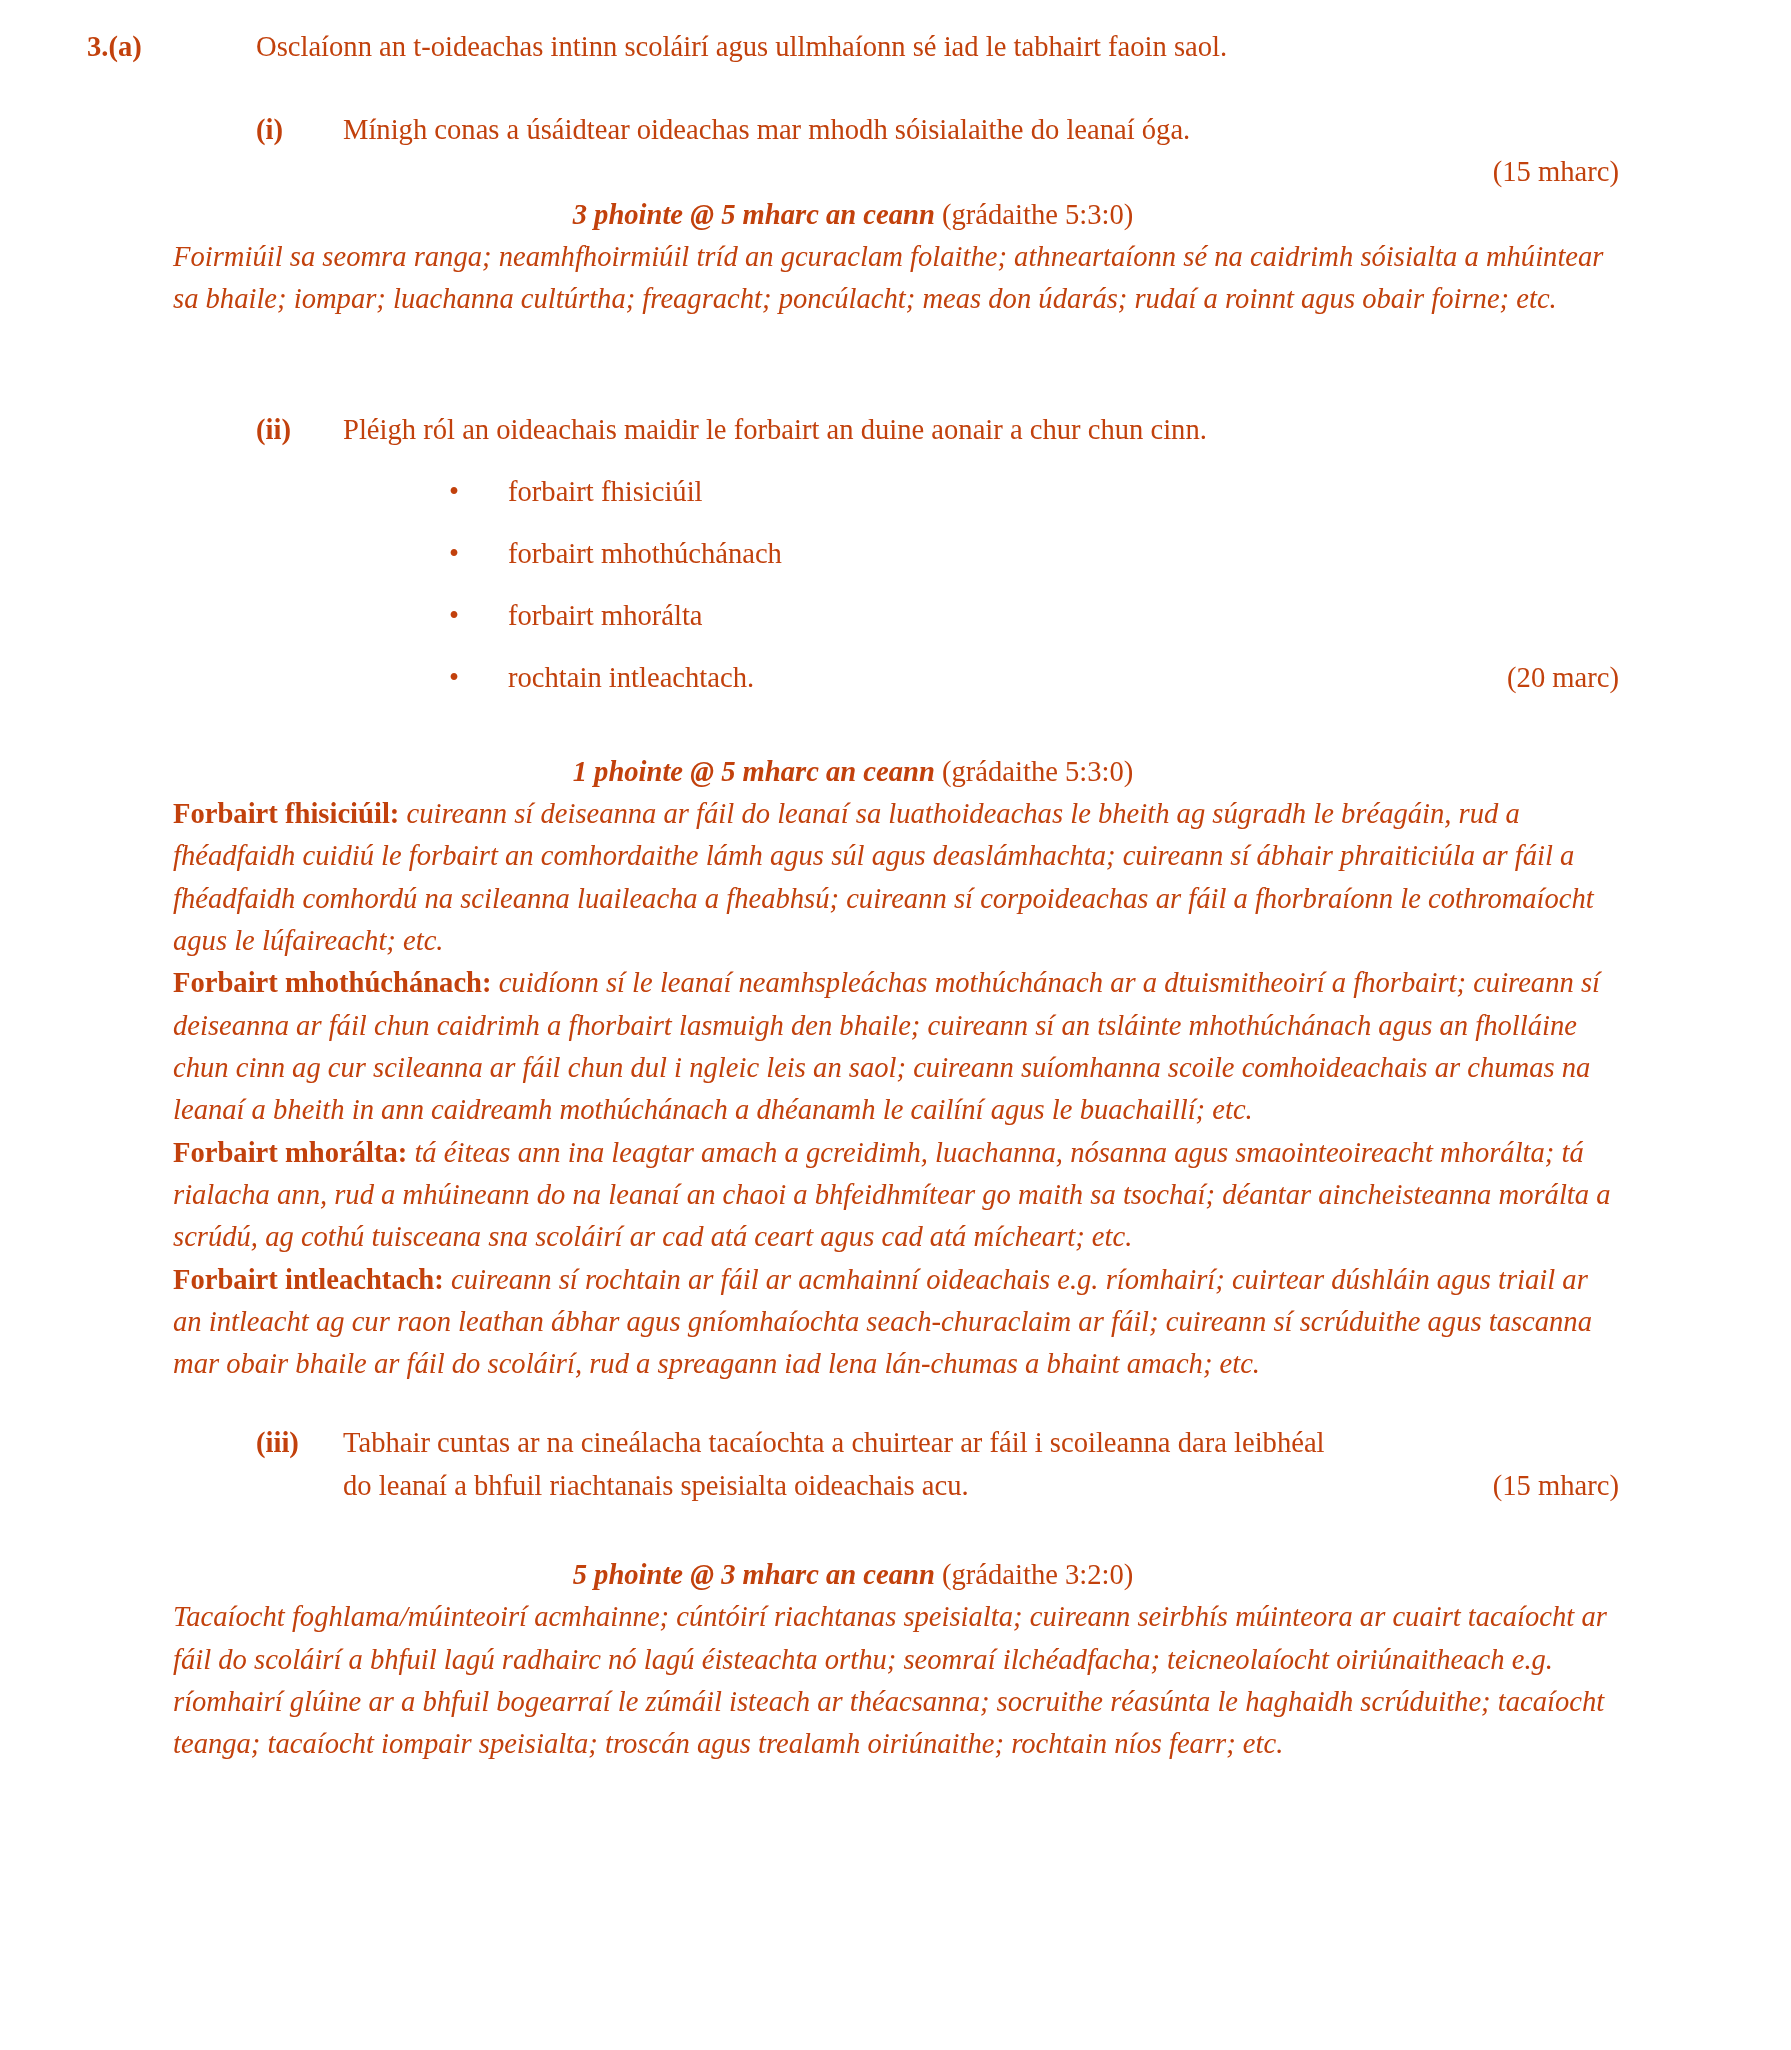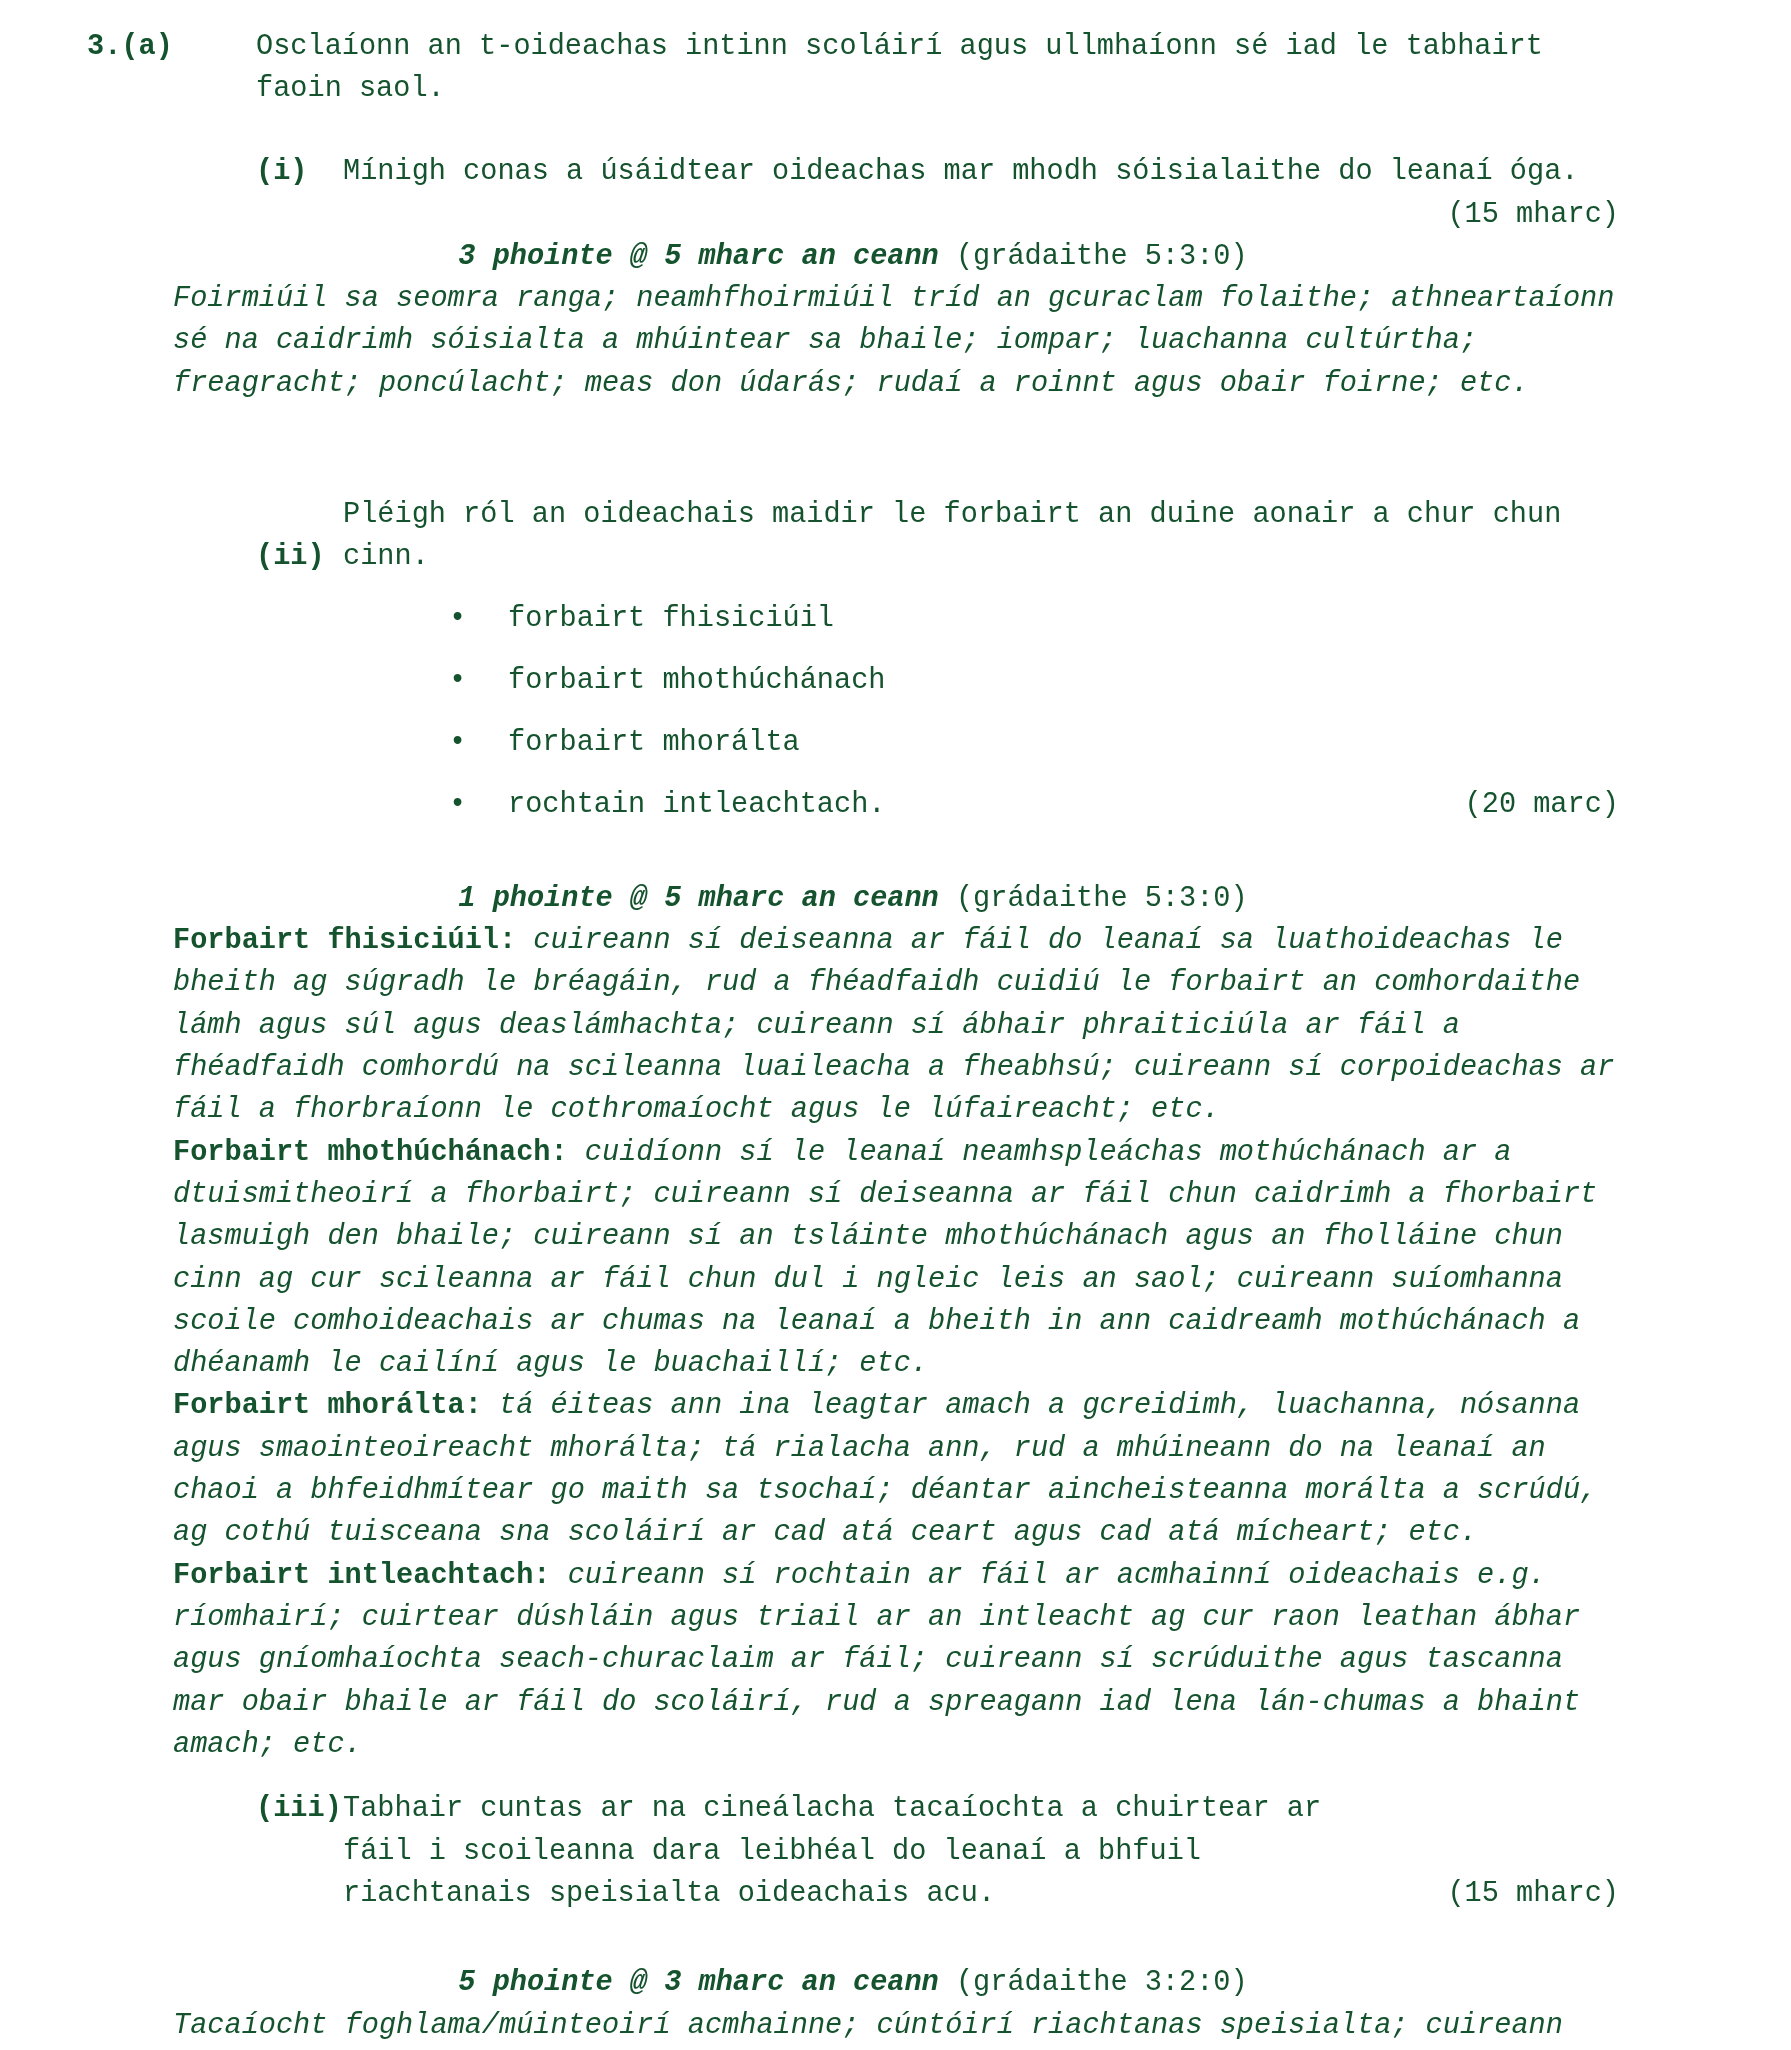--- a/index.html
+++ b/index.html
@@ -5,24 +5,24 @@
   html, body {
     margin: 0;
     padding: 0;
     background: #ffffff;
   }
   .page {
     width: 1792px;
     height: 2051px;
     box-sizing: border-box;
     padding: 25.6px 173px 9.9px 87px;
-    font-family: Liberation Mono, monospace;
+    font-family: Liberation Serif, serif;
     font-size: 28.6px;
     line-height: 1.48;
-    color: #14532d;
+    color: #c2410c;
     overflow: hidden;
     background: #ffffff;
   }
   .q-row { display: flex; }
   .q-num {
     font-weight: 700;
     width: 169px;
     flex-shrink: 0;
   }
   .q-text { flex: 1; }
@@ -33,21 +33,21 @@
   }
   .part-label {
     font-weight: 700;
     width: 87px;
     flex-shrink: 0;
   }
   .part-question { flex: 1; }
 
   .mt-part-i   { margin-top: 41px; }
   .mt-part-ii  { margin-top: 89px; align-items: flex-end; }
-  .mt-part-iii { margin-top: 22px; }
+  .mt-part-iii { margin-top: 37px; }
 
   .marks-line {
     text-align: right;
   }
   .scheme-line {
     text-align: center;
     font-weight: 700;
     font-style: italic;
   }
   .scheme-line .grading {

